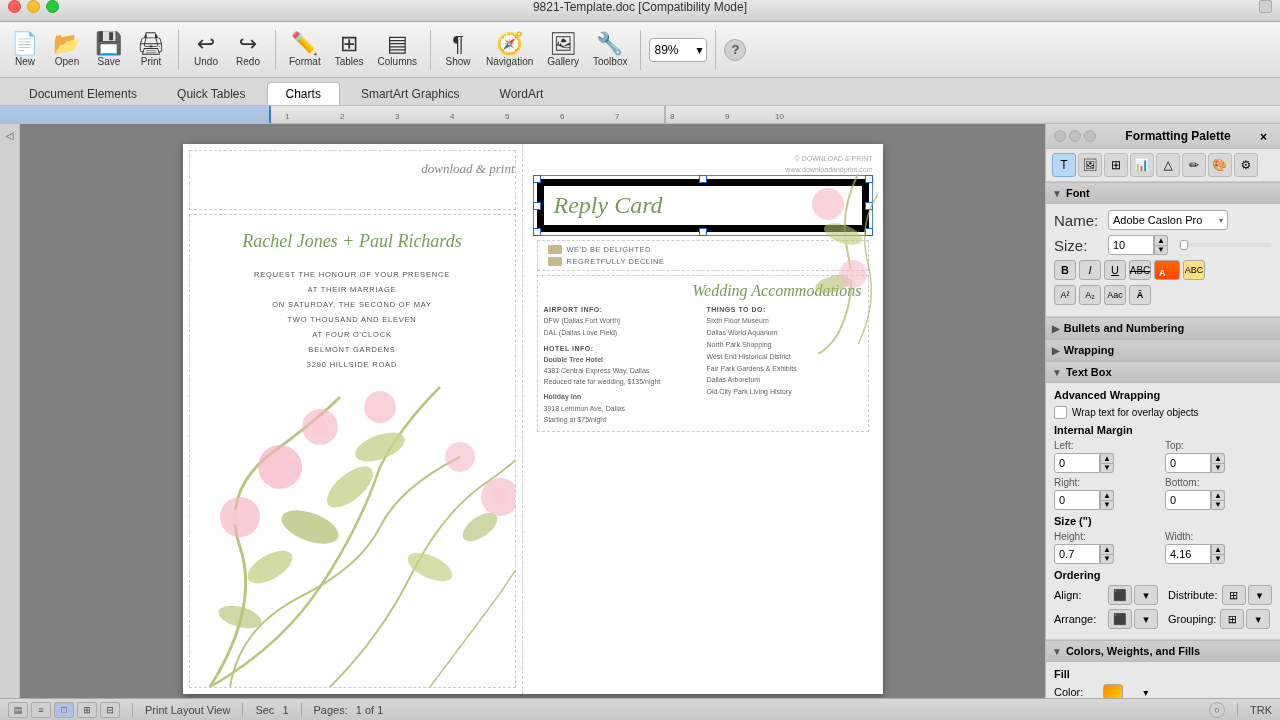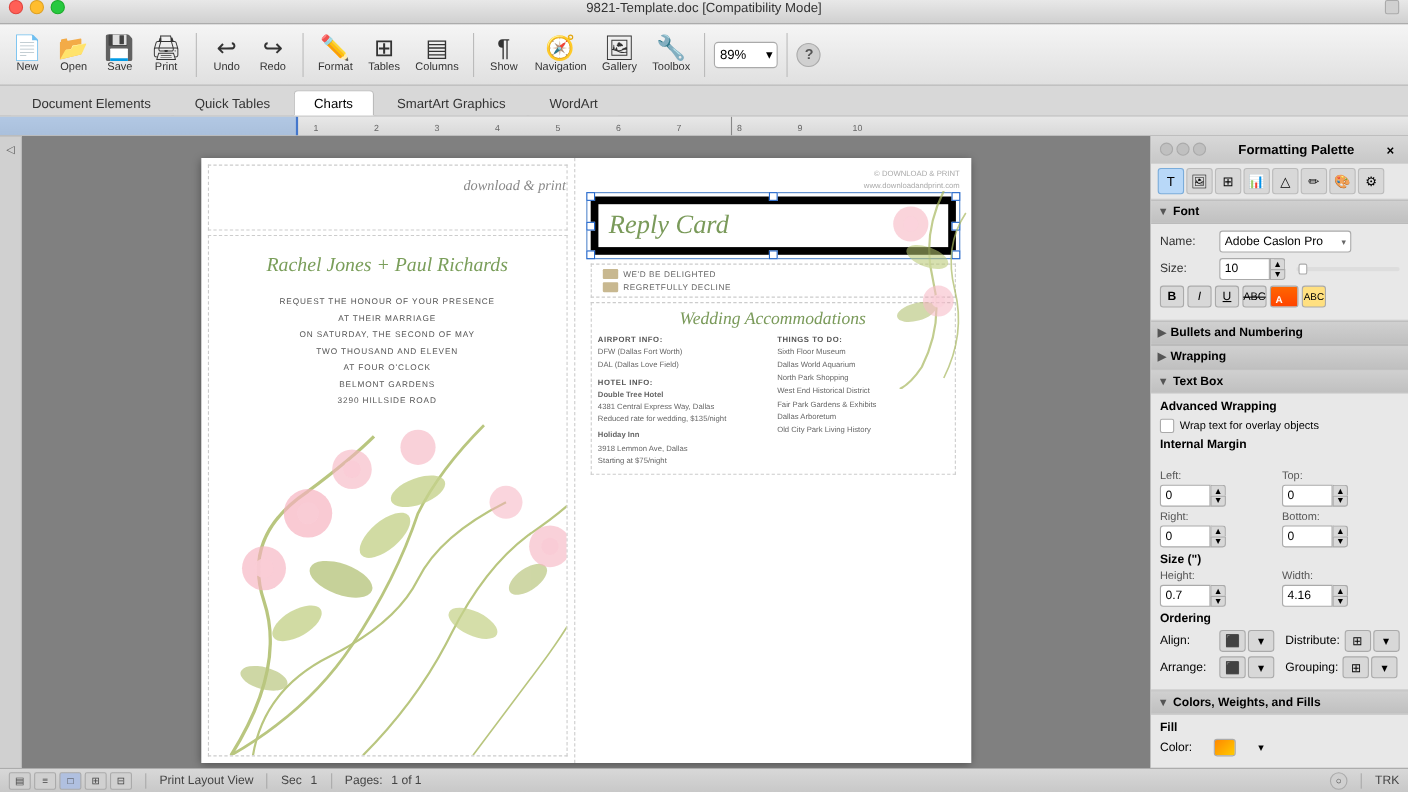--- a/index.html
+++ b/index.html
@@ -128,21 +128,21 @@
     .section-header {
       display: flex; align-items: center; gap: 4px; padding: 4px 6px;
       background: linear-gradient(to bottom, #d0d0d0, #c0c0c0);
       border-top: 1px solid #bbb; border-bottom: 1px solid #bbb;
       cursor: pointer; font-weight: bold; font-size: 11px;
     }
     .section-arrow { font-size: 10px; color: #555; }
     .section-content { padding: 6px 8px; border-bottom: 1px solid #ccc; }
 
     .form-row { display: flex; align-items: center; margin-bottom: 5px; gap: 4px; }
-    .form-label { width: 50px; font-size: 11px; color: #333; }
+    .form-label { width: 50px; font-size: 15px; color: #333; }
     .stepper {
       display: flex; align-items: center;
     }
     .stepper-input {
       width: 46px; height: 20px; border: 1px solid #aaa; border-radius: 3px 0 0 3px;
       background: white; font-size: 11px; padding: 0 4px; display: flex; align-items: center;
     }
     .stepper-btns {
       display: flex; flex-direction: column;
     }
@@ -434,21 +434,21 @@
           <path d="M120,20 Q100,50 110,90 Q120,130 100,170" stroke="#a8b860" stroke-width="1.5" fill="none"></path>
           <ellipse cx="85" cy="60" rx="20" ry="9" transform="rotate(20 85 60)" fill="#b8c870" opacity="0.8"></ellipse>
           <ellipse cx="75" cy="110" rx="18" ry="8" transform="rotate(-15 75 110)" fill="#a8b860" opacity="0.75"></ellipse>
           <circle cx="70" cy="30" r="16" fill="#f4a0b0" opacity="0.65"></circle>
           <circle cx="70" cy="30" r="7" fill="#f8c0cc" opacity="0.9"></circle>
           <circle cx="95" cy="100" r="14" fill="#f4a0b0" opacity="0.6"></circle>
           <circle cx="95" cy="100" r="6" fill="#f8c0cc" opacity="0.9"></circle>
         </svg>
 
         <div style="border:1px dashed #ccc;margin:4px;padding:6px;">
-          <div style="font-family:Georgia,serif;font-size:16px;color:#7a9a5a;font-style:italic;text-align:center;margin-bottom:6px;">Wedding Accommodations</div>
+          <div style="font-family:Georgia,serif;font-size:16px;color:#7a9a5a;font-style:italic;text-align:right;margin-bottom:6px;">Wedding Accommodations</div>
           <div style="display:grid;grid-template-columns:1fr 1fr;gap:8px;">
             <div>
               <div style="font-size:7px;font-weight:bold;letter-spacing:0.5px;color:#555;margin-bottom:2px;">AIRPORT INFO:</div>
               <div style="font-size:7px;color:#666;line-height:1.7;">
                 <div>DFW (Dallas Fort Worth)</div>
                 <div>DAL (Dallas Love Field)</div>
               </div>
               <div style="height:6px;"></div>
               <div style="font-size:7px;font-weight:bold;letter-spacing:0.5px;color:#555;margin-bottom:2px;">HOTEL INFO:</div>
               <div style="font-size:7px;color:#666;line-height:1.6;">
@@ -536,20 +536,26 @@
       <div class="bold-italic-row">
         <div class="style-btn bold">B</div>
         <div class="style-btn italic">I</div>
         <div class="style-btn underline">U</div>
         <div class="style-btn" style="text-decoration:line-through;font-size:10px;">ABC</div>
         <div class="color-swatch" style="width:26px;height:20px;background:linear-gradient(to bottom,#ff6600,#ff4400);border:1px solid #aaa;border-radius:3px;position:relative;">
           <span style="position:absolute;bottom:1px;left:4px;font-size:9px;color:white;font-weight:bold;">A</span>
         </div>
         <div class="style-btn" style="font-size:9px;background:#ffe080;">ABC</div>
       </div>
+      <div class="bold-italic-row">
+        <div class="style-btn" style="font-size:9px;">A²</div>
+        <div class="style-btn" style="font-size:9px;">A₂</div>
+        <div class="style-btn" style="font-size:9px;">Aac</div>
+        <div class="style-btn" style="font-size:9px;font-weight:bold;">Ā</div>
+      </div>
     </div>
 
     <div class="section-header">
       <span class="section-arrow">▶</span>
       <span>Bullets and Numbering</span>
     </div>
 
     <div class="section-header">
       <span class="section-arrow">▶</span>
       <span>Wrapping</span>
@@ -560,21 +566,21 @@
       <span>Text Box</span>
     </div>
     <div class="section-content">
 
       <div style="font-size:11px;font-weight:bold;margin-bottom:5px;">Advanced Wrapping</div>
       <div class="checkbox-row">
         <div class="cb"></div>
         <span style="font-size:10px;">Wrap text for overlay objects</span>
       </div>
 
-      <div style="font-size:11px;font-weight:bold;margin:5px 0 17px;">Internal Margin</div>
+      <div style="font-size:11px;font-weight:bold;margin:5px 0 4px;">Internal Margin</div>
       <div class="two-col">
         <div class="field-group">
           <span class="field-label">Left:</span>
           <div class="stepper">
             <div class="stepper-input">
                 <span>0</span>
               </div>
             <div class="stepper-btns">
                 <div class="stepper-btn">▲</div>
                 <div class="stepper-btn">▼</div>

